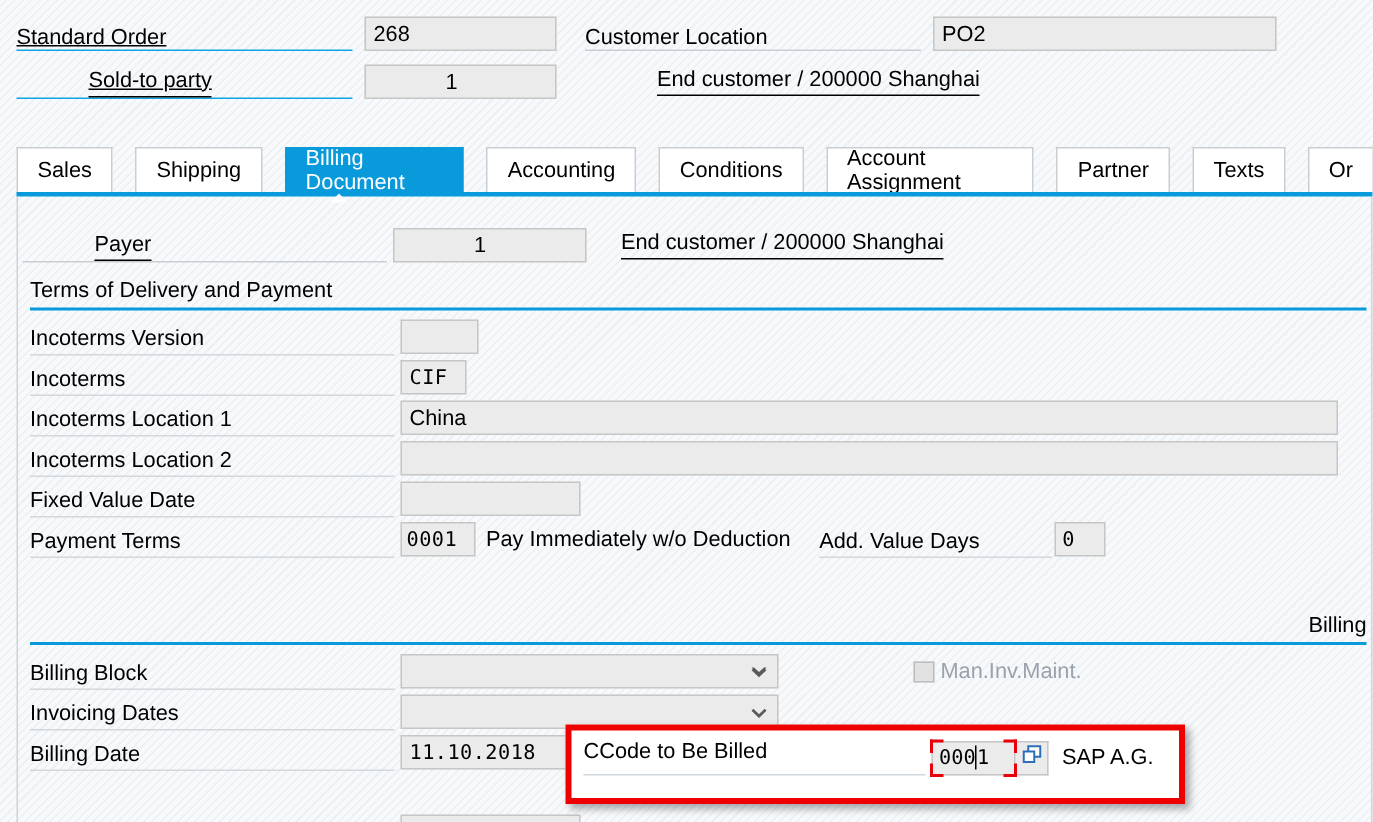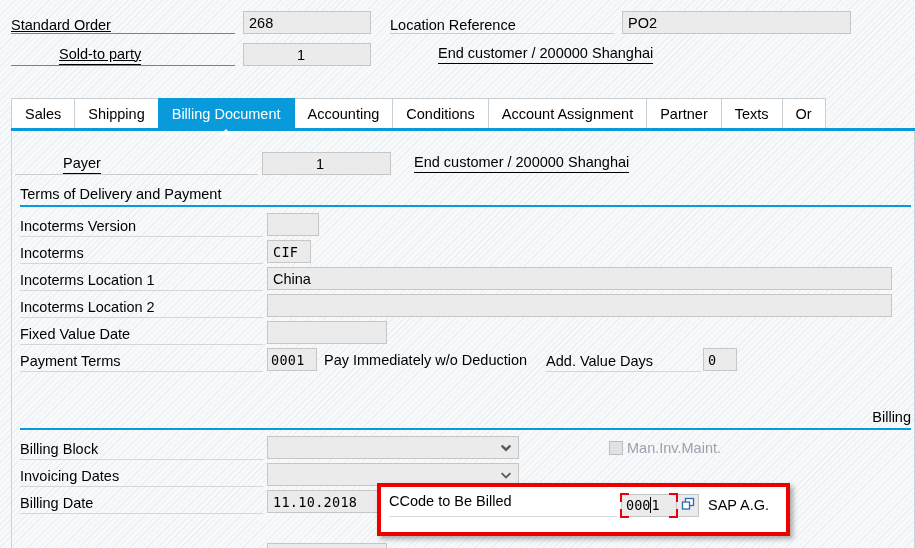--- a/index.html
+++ b/index.html
@@ -85,20 +85,21 @@
 
   
   #tabstrip {
     position: absolute;
     left: 11px;
     top: 98px;
     width: 904px;
     height: 30px;
     display: flex;
     align-items: center;
+    gap: 16px;
   }
   .tab {
     background: #ffffff;
     border: 1px solid #c9ced3;
     border-bottom: none;
     margin-right: -1px;
     padding: 0 13px;
     display: flex;
     align-items: center;
     justify-content: center;
@@ -302,21 +303,21 @@
     <div class="hdr-label-box">
       <span class="link-u">Sold-to party</span>
     </div>
     <div class="fld hdr-val" style="margin-left:8px;">
       <span class="link-u" style="border-bottom:1px solid #000;">1</span>
     </div>
   </div>
 
   <div class="hdr-row" style="left:390px; top:10px;">
     <div style="width:224px; height:23px; display:flex; align-items:flex-end; border-bottom:1px solid #c9ced3; box-sizing:border-box;">
-      <span class="label">Location Reference</span>
+      <span class="label">Customer Location</span>
     </div>
     <div class="fld" style="width:229px; margin-left:8px;">PO2</div>
   </div>
 
   <div class="hdr-row" style="left:390px; top:42px;">
     <span class="link-u">End customer / 200000 Shanghai</span>
   </div>
 
 </div>
 

